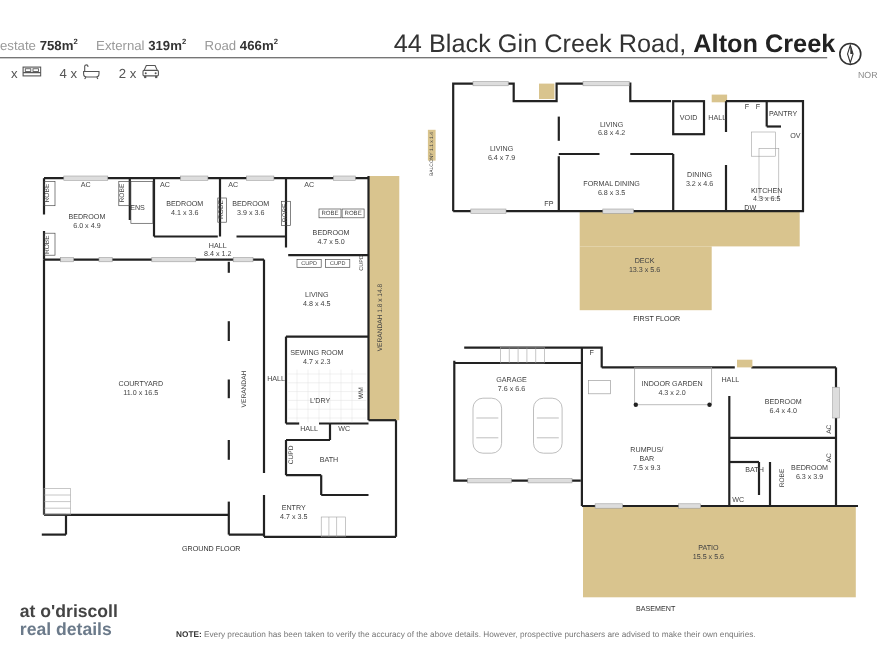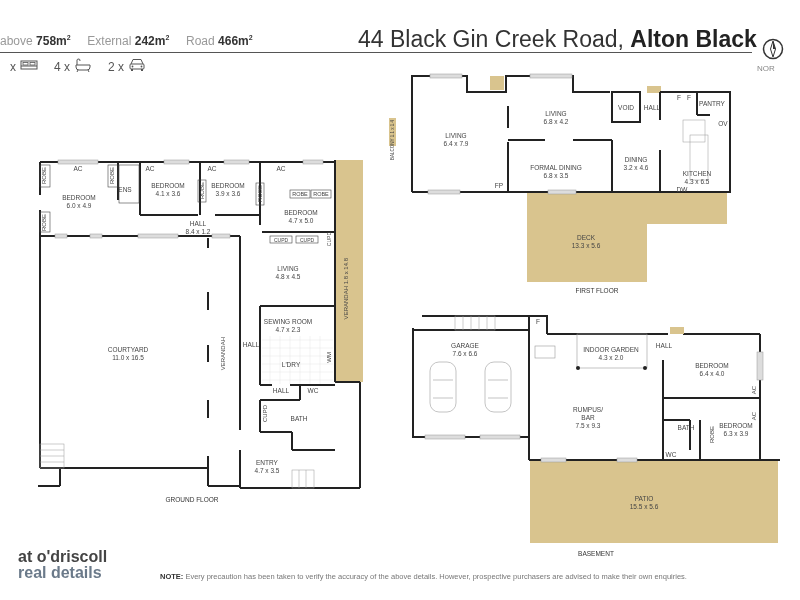--- a/index.html
+++ b/index.html
@@ -7,40 +7,40 @@
   .hdr-stats { position:absolute; left:0; top:34px; font-size:12px; color:#999; white-space:nowrap; }
   .hdr-stats b { color:#333; font-weight:bold; font-size:12px; }
   .hdr-stats sup { font-size:7px; }
   .hdr-stats .sp { display:inline-block; width:10px; }
   .hdr-rule { position:absolute; left:0; top:52px; width:752px; height:1px; background:#555; }
   .feat { position:absolute; left:10px; top:58px; font-size:12px; color:#555; display:flex; align-items:center; gap:4px; }
   .feat .ic { display:inline-block; margin-right:12px; }
   .title { position:absolute; left:358px; top:26px; font-size:23px; color:#333; white-space:nowrap; font-weight:300; }
   .title b { font-weight:bold; color:#222; }
   .north { position:absolute; left:762px; top:38px; }
-  .north-lbl { position:absolute; left:757px; top:64px; font-size:8px; color:#888; }
+  .north-lbl { position:absolute; left:780px; top:64px; font-size:8px; color:#888; }
   .plan { position:absolute; left:0; top:0; }
   .lbl { position:absolute; font-size:6.5px; color:#444; text-align:center; transform:translateX(-50%); line-height:8px; white-space:nowrap; }
   .vlbl { position:absolute; font-size:6px; color:#444; writing-mode:vertical-rl; transform:rotate(180deg); white-space:nowrap; }
   .floor-lbl { position:absolute; font-size:6.5px; color:#333; transform:translateX(-50%); white-space:nowrap; }
   .logo { position:absolute; left:18px; top:549px; font-size:16px; font-weight:bold; line-height:16px; }
   .logo .l1 { color:#444; }
   .logo .l2 { color:#6b7a8a; }
   .note { position:absolute; left:160px; top:572px; font-size:7.5px; color:#777; white-space:nowrap; }
   .note b { color:#333; }
 </style>
 </head>
 <body>
 
 <div class="hdr-stats">
-  <span>above</span>
+  <span>estate</span>
   <b><span>758m</span><sup>2</sup></b>
   <span class="sp"></span>
   <span>External</span>
-  <b><span>242m</span><sup>2</sup></b>
+  <b><span>319m</span><sup>2</sup></b>
   <span class="sp"></span>
   <span>Road</span>
   <b><span>466m</span><sup>2</sup></b>
 </div>
 <div class="hdr-rule"></div>
 
 <div class="feat">
   <span>x</span>
   <span class="ic">
     <svg width="18" height="12" viewBox="0 0 18 12">
@@ -67,21 +67,21 @@
         <rect x="3" y="11" width="2" height="2" fill="#555"></rect>
         <rect x="13" y="11" width="2" height="2" fill="#555"></rect>
         <circle cx="4.5" cy="8.5" r=".9" fill="#555"></circle>
         <circle cx="13.5" cy="8.5" r=".9" fill="#555"></circle>
       </svg>
   </span>
 </div>
 
 <div class="title">
   <span>44 Black Gin Creek Road,</span>
-  <b>Alton Black</b>
+  <b>Alton Creek</b>
 </div>
 
 <div class="north">
   <svg width="22" height="24" viewBox="0 0 22 24">
       <circle cx="11" cy="11" r="9.5" fill="none" stroke="#333" stroke-width="1.5"></circle>
       <path d="M11 3 L13.5 11 L11 19 L8.5 11 Z" fill="none" stroke="#333" stroke-width="1"></path>
       <path d="M11 3 L13.5 11 L11 11 Z" fill="#333"></path>
     </svg>
 </div>
 <div class="north-lbl">NOR</div>

